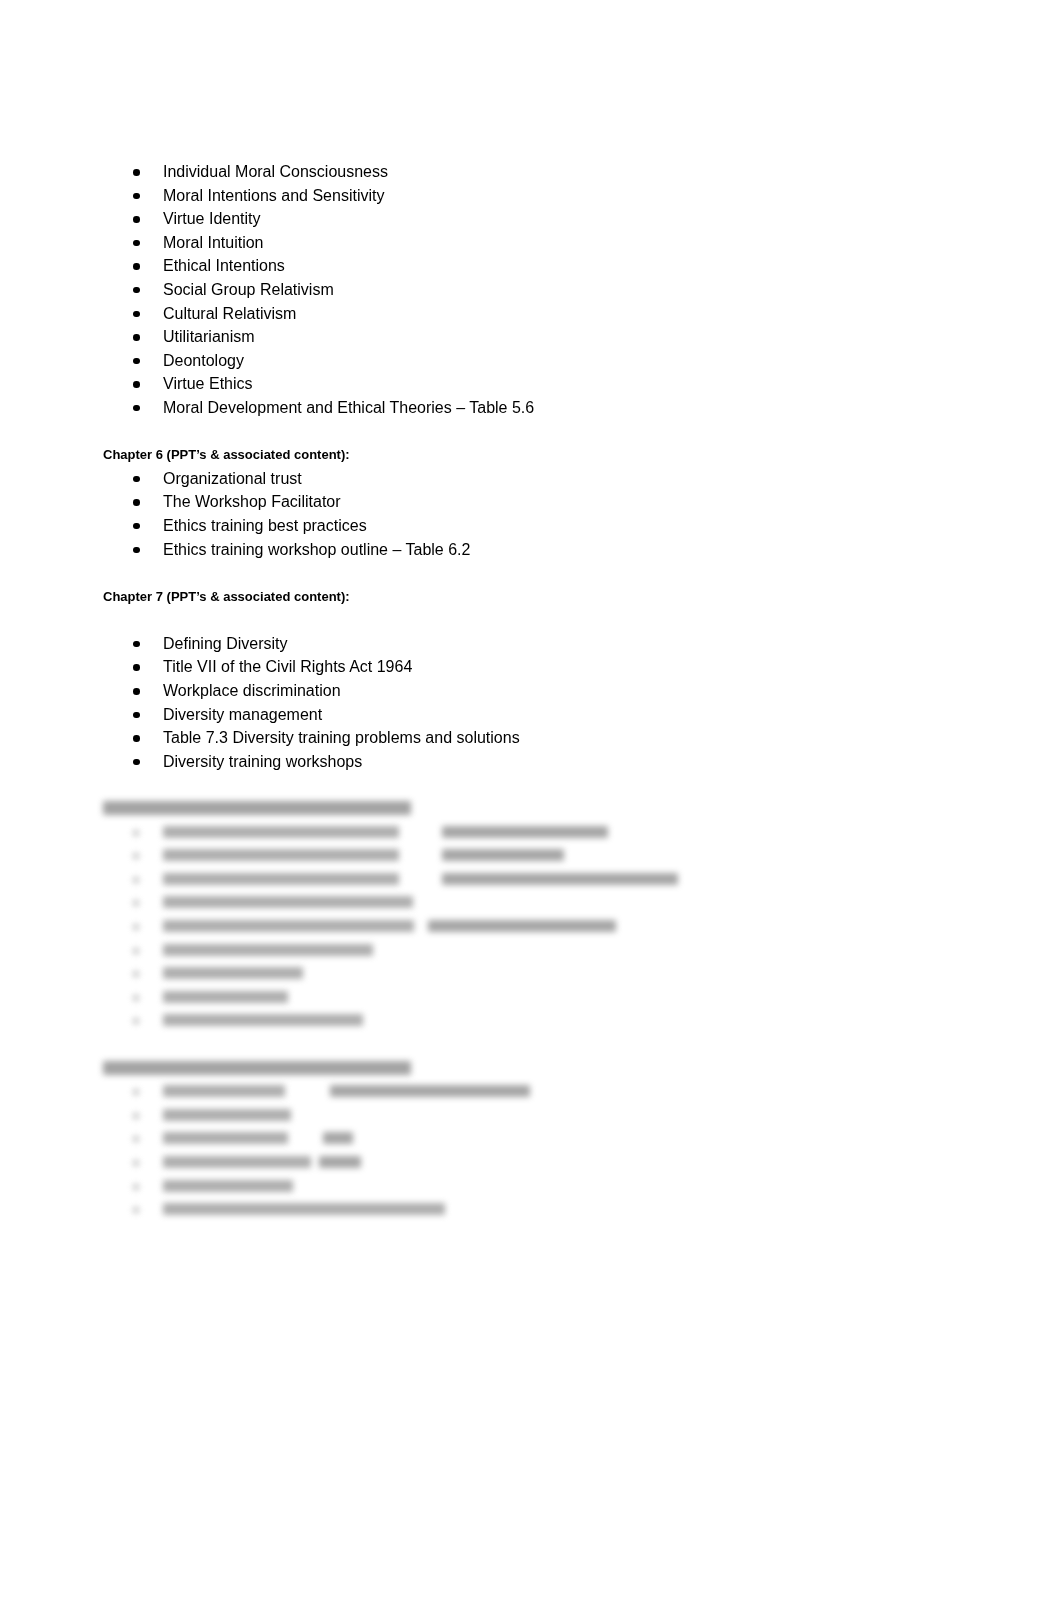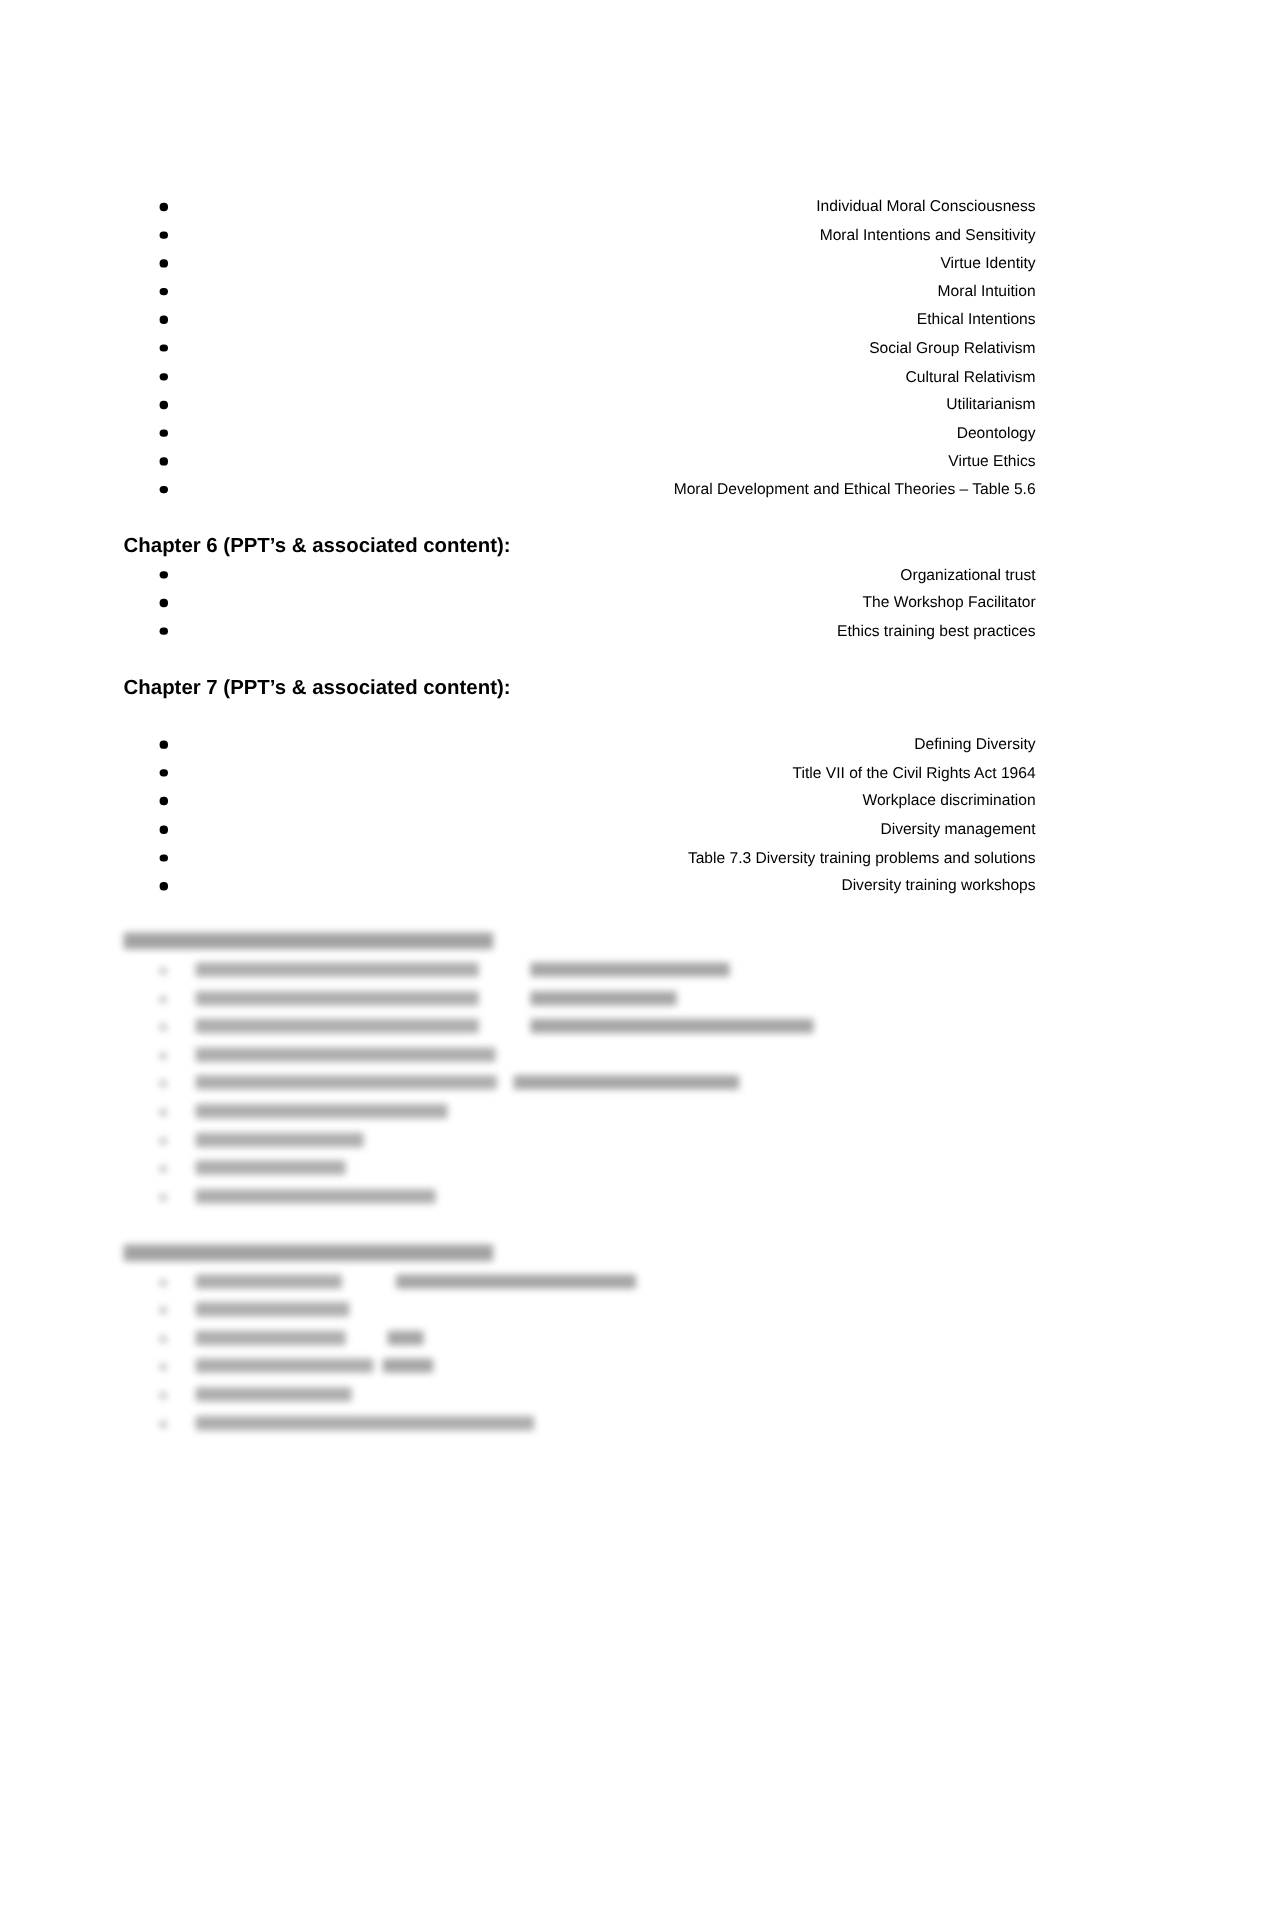--- a/index.html
+++ b/index.html
@@ -28,40 +28,39 @@
 
   
   ul.bullets {
     list-style: none;
     margin: 0;
     padding: 0;
   }
   ul.bullets > li {
     position: relative;
     padding-left: 60px;
-    font-size: 13px;
+    font-size: 16px;
     line-height: 23.6px;
     color: #000000;
     white-space: nowrap;
-    text-align: right;
   }
   ul.bullets > li::before {
     content: "";
     position: absolute;
     left: 30px;
     top: 9px;
     width: 6.5px;
     height: 6.5px;
     border-radius: 50%;
     background: #000000;
   }
 
   
   .chapter-heading {
-    font-size: 17px;
+    font-size: 13px;
     line-height: 23.6px;
     font-weight: bold;
     color: #000000;
     white-space: nowrap;
   }
 
   .spacer-line {
     height: 23.6px;
   }
 
@@ -128,20 +127,21 @@
       <li>Moral Development and Ethical Theories – Table 5.6</li>
     </ul>
 
     <div class="spacer-line"></div>
 
     <div class="chapter-heading">Chapter 6 (PPT’s &amp; associated content):</div>
     <ul class="bullets">
       <li>Organizational trust</li>
       <li>The Workshop Facilitator</li>
       <li>Ethics training best practices</li>
+      <li>Ethics training workshop outline – Table 6.2</li>
     </ul>
 
     <div class="spacer-line"></div>
 
     <div class="chapter-heading">Chapter 7 (PPT’s &amp; associated content):</div>
     <div class="spacer-line"></div>
     <ul class="bullets">
       <li>Defining Diversity</li>
       <li>Title VII of the Civil Rights Act 1964</li>
       <li>Workplace discrimination</li>

